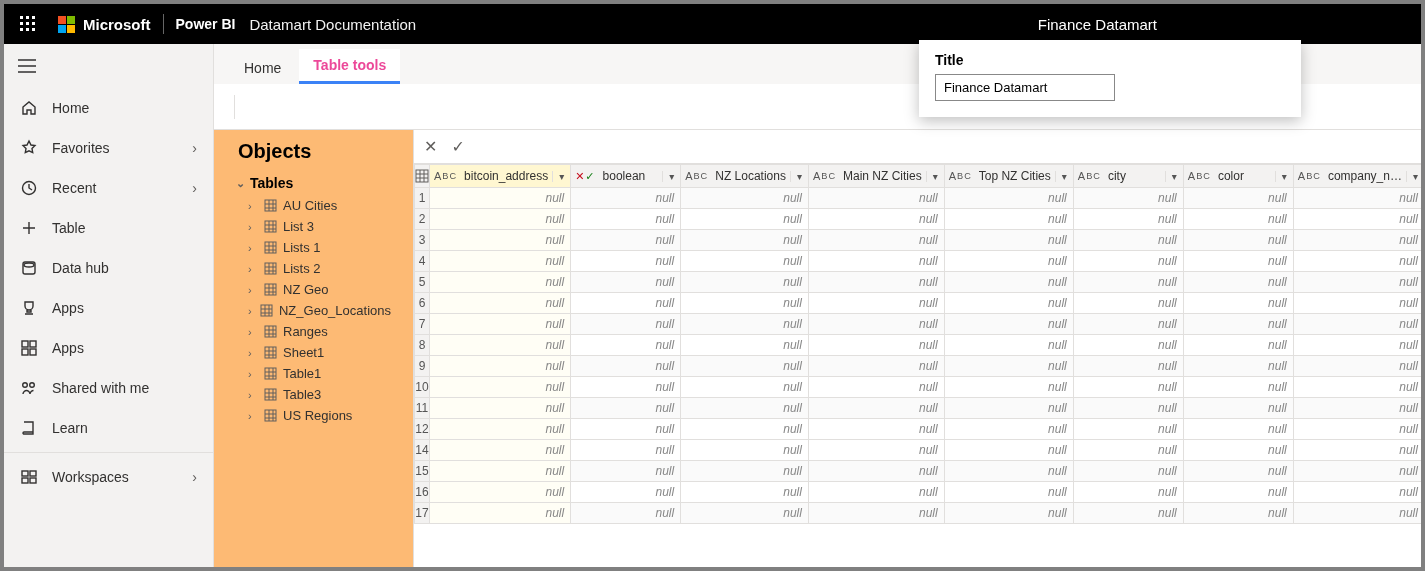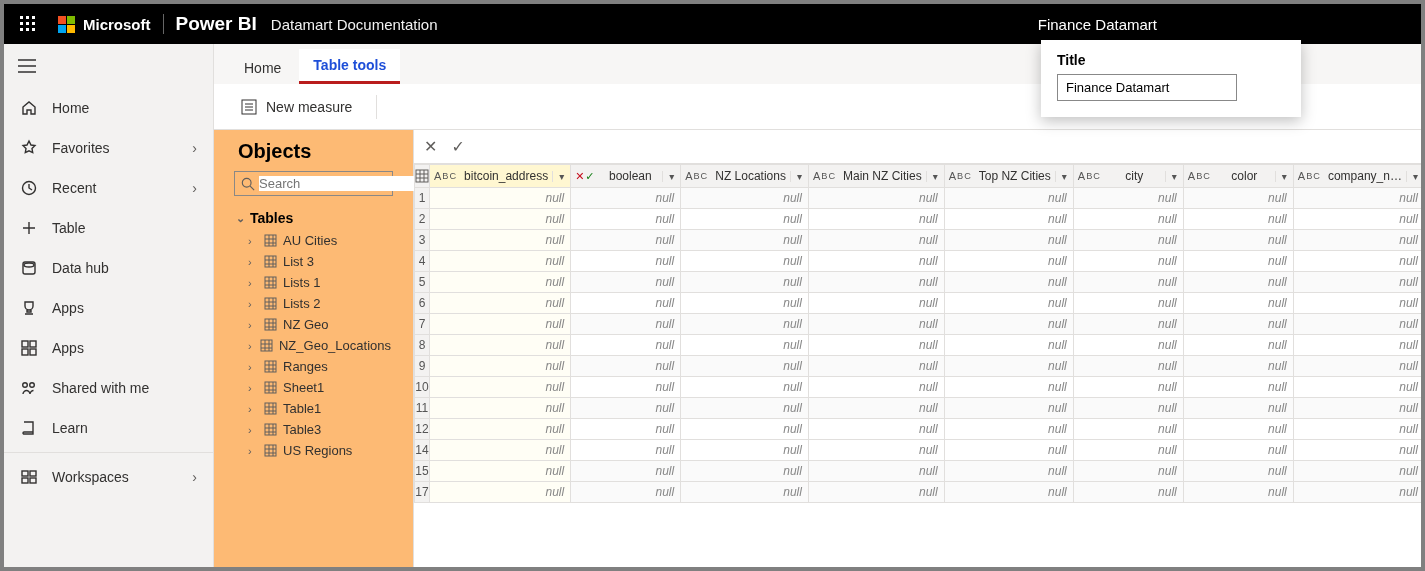--- a/index.html
+++ b/index.html
@@ -7,42 +7,42 @@
   
   
   .topbar { background:#000; color:#fff; height:40px; display:flex; align-items:center; padding:0 4px; }
   .waffle { width:40px; height:40px; display:flex; align-items:center; justify-content:center; cursor:pointer;}
   .waffle svg{width:16px;height:16px;}
   .ms-logo{display:flex;align-items:flex-start;gap:2px;margin-left:10px;}
   .ms-sq{display:grid;grid-template-columns:8px 8px;grid-template-rows:8px 8px;gap:1px;}
   .ms-sq span{width:8px;height:8px;}
   .brand{font-size:15px;margin-left:6px;font-weight:600;}
   .divider-v{width:1px;height:20px;background:#666;margin:0 12px;}
-  .product{font-weight:600;font-size:19px;}
+  .product{font-weight:600;font-size:14px;}
   .doc-title{font-size:15px;margin-left:14px;opacity:.95;}
   .datamart-name{margin-left:auto; margin-right:260px; font-size:15px;}
   
   
-  .title-popover{position:absolute; top:36px; right:120px; width:260px; background:#fff; box-shadow:0 4px 14px rgba(0,0,0,.25); padding:12px 16px 16px; z-index:50;}
+  .title-popover{position:absolute; top:36px; right:120px; width:382px; background:#fff; box-shadow:0 4px 14px rgba(0,0,0,.25); padding:12px 16px 16px; z-index:50;}
   .title-popover label{font-weight:600; font-size:14px; display:block; margin-bottom:6px;}
   .title-popover input{width:180px; padding:5px 8px; border:1px solid #888; font-size:13px;}
   
   
   .leftnav{position:absolute; top:40px; left:0; bottom:0; width:210px; background:#f3f2f1; border-right:1px solid #e1dfdd;}
   .hamburger{height:44px; display:flex; align-items:center; padding-left:14px; cursor:pointer;}
   .nav-item{height:40px; display:flex; align-items:center; padding:0 16px; font-size:14px; color:#323130; cursor:pointer; justify-content:flex-start; gap:14px;}
   .nav-item .chev{margin-left:auto; color:#605e5c;}
   .nav-icon{width:18px; display:flex; align-items:center; justify-content:center;}
   .nav-sep{height:1px;background:#e1dfdd;margin:4px 0;}
   
   
   .content{position:absolute; top:40px; left:210px; right:0; bottom:0; background:#f7f6f5; display:flex; flex-direction:column;}
   .tabs{height:40px; display:flex; align-items:flex-end; padding-left:16px; gap:4px; background:#f7f6f5;}
   .tab{padding:8px 14px; font-size:14px; color:#323130; cursor:pointer;}
-  .tab.active{background:#fff; font-weight:600; border-bottom:3px solid #b91c1c; color:#1d4ed8;}
+  .tab.active{background:#fff; font-weight:600; border-bottom:3px solid #3b82f6; color:#ec4899;}
   
   
   .toolbar{height:46px; display:flex; align-items:center; background:#fff; border-bottom:1px solid #e1dfdd; padding-left:16px; gap:10px;}
   .tool-btn{display:flex; align-items:center; gap:8px; padding:6px 10px; font-size:14px; color:#323130; cursor:pointer;}
   .tool-sep{width:1px;height:24px;background:#e1dfdd;margin:0 4px;}
   
   
   .body-split{flex:1; display:flex; min-height:0;}
   
   
@@ -62,21 +62,21 @@
   .grid-scroll{flex:1; overflow:auto;}
   
   table.data{border-collapse:collapse;font-size:12px;color:#323130;}
   table.data th,table.data td{border:1px solid #e1dfdd;height:21px;}
   
   .corner{width:28px;background:#f3f2f1;text-align:center;}
   th.colhead{background:#f3f2f1;font-weight:400;padding:0;min-width:110px;}
   th.colhead.sel{background:#fff7d1;}
   .colhead-inner{display:flex;align-items:center;height:22px;}
   .type-icon{padding:0 4px;color:#555;font-size:11px;display:flex;align-items:center;gap:1px;}
-  .colname{flex:1;text-align:center;padding:0 4px;white-space:nowrap;overflow:hidden;text-overflow:ellipsis;}
+  .colname{flex:1;text-align:left;padding:0 4px;white-space:nowrap;overflow:hidden;text-overflow:ellipsis;}
   .filter-btn{width:18px;border-left:1px solid #e1dfdd;text-align:center;color:#555;cursor:pointer;font-size:10px;}
   
   td.rownum{background:#f3f2f1;text-align:center;width:28px;color:#555;}
   td.cell{text-align:right;padding:0 6px;color:#888;font-style:italic;min-width:110px;}
   tr.even td.cell{background:#fff;}
   tr.odd  td.cell{background:#fafafa;}
   td.selcol{background:#fffef5 !important;}
   
   svg{display:block;}
 </style>
@@ -234,47 +234,27 @@
     </div>
 </div>
 
 <div class="content">
   <div class="tabs" id="tabs-row">
       <div class="tab ">Home</div>
       <div class="tab active">Table tools</div>
     </div>
 
   <div class="toolbar">
-    <div class="tool-btn">
-      <span>
-          <svg width="18" height="18" viewBox="0 0 18 18">
-            <rect x="2" y="2" width="14" height="14" fill="none" stroke="#323130"></rect>
-            <line x1="5" y1="6" x2="13" y2="6" stroke="#323130"></line>
-            <line x1="5" y1="9" x2="13" y2="9" stroke="#323130"></line>
-            <line x1="5" y1="12" x2="13" y2="12" stroke="#323130"></line>
-          </svg>
-        </span>
-      <span>New measure</span>
-    </div>
     <div class="tool-sep"></div>
   </div>
 
   <div class="body-split">
 
     <div class="objects">
       <h2>Objects</h2>
-      <div class="search-box">
-        <span style="margin-right:4px;color:#605e5c">
-          <svg width="14" height="14" viewBox="0 0 16 16">
-              <circle cx="6.5" cy="6.5" r="5" fill="none" stroke="currentColor" stroke-width="1.3"></circle>
-              <line x1="10.5" y1="10.5" x2="15" y2="15" stroke="currentColor" stroke-width="1.3"></line>
-            </svg>
-        </span>
-        <input type="text" placeholder="Search" style="">
-      </div>
       <div class="tree-head">
         <span class="tree-chev">⌄</span>
         <span>Tables</span>
       </div>
       <div id="tables-list">
           <div class="tree-item">
       <span class="tree-chev">›</span>
       <span class="tbl-icon">
               <svg width="13" height="13" viewBox="0 0 13 13">
                 <rect x="1" y="1" width="11" height="11" fill="none" stroke="#605e5c"></rect>
@@ -646,20 +626,31 @@
     <td class="rownum">15</td>
                 <td class="cell selcol">null</td>
                 <td class="cell ">null</td>
                 <td class="cell ">null</td>
                 <td class="cell ">null</td>
                 <td class="cell ">null</td>
                 <td class="cell ">null</td>
                 <td class="cell ">null</td>
                 <td class="cell ">null</td>
               </tr>
+              <tr class="even">
+    <td class="rownum">16</td>
+                <td class="cell selcol">null</td>
+                <td class="cell ">null</td>
+                <td class="cell ">null</td>
+                <td class="cell ">null</td>
+                <td class="cell ">null</td>
+                <td class="cell ">null</td>
+                <td class="cell ">null</td>
+                <td class="cell ">null</td>
+              </tr>
               <tr class="odd">
     <td class="rownum">17</td>
                 <td class="cell selcol">null</td>
                 <td class="cell ">null</td>
                 <td class="cell ">null</td>
                 <td class="cell ">null</td>
                 <td class="cell ">null</td>
                 <td class="cell ">null</td>
                 <td class="cell ">null</td>
                 <td class="cell ">null</td>

